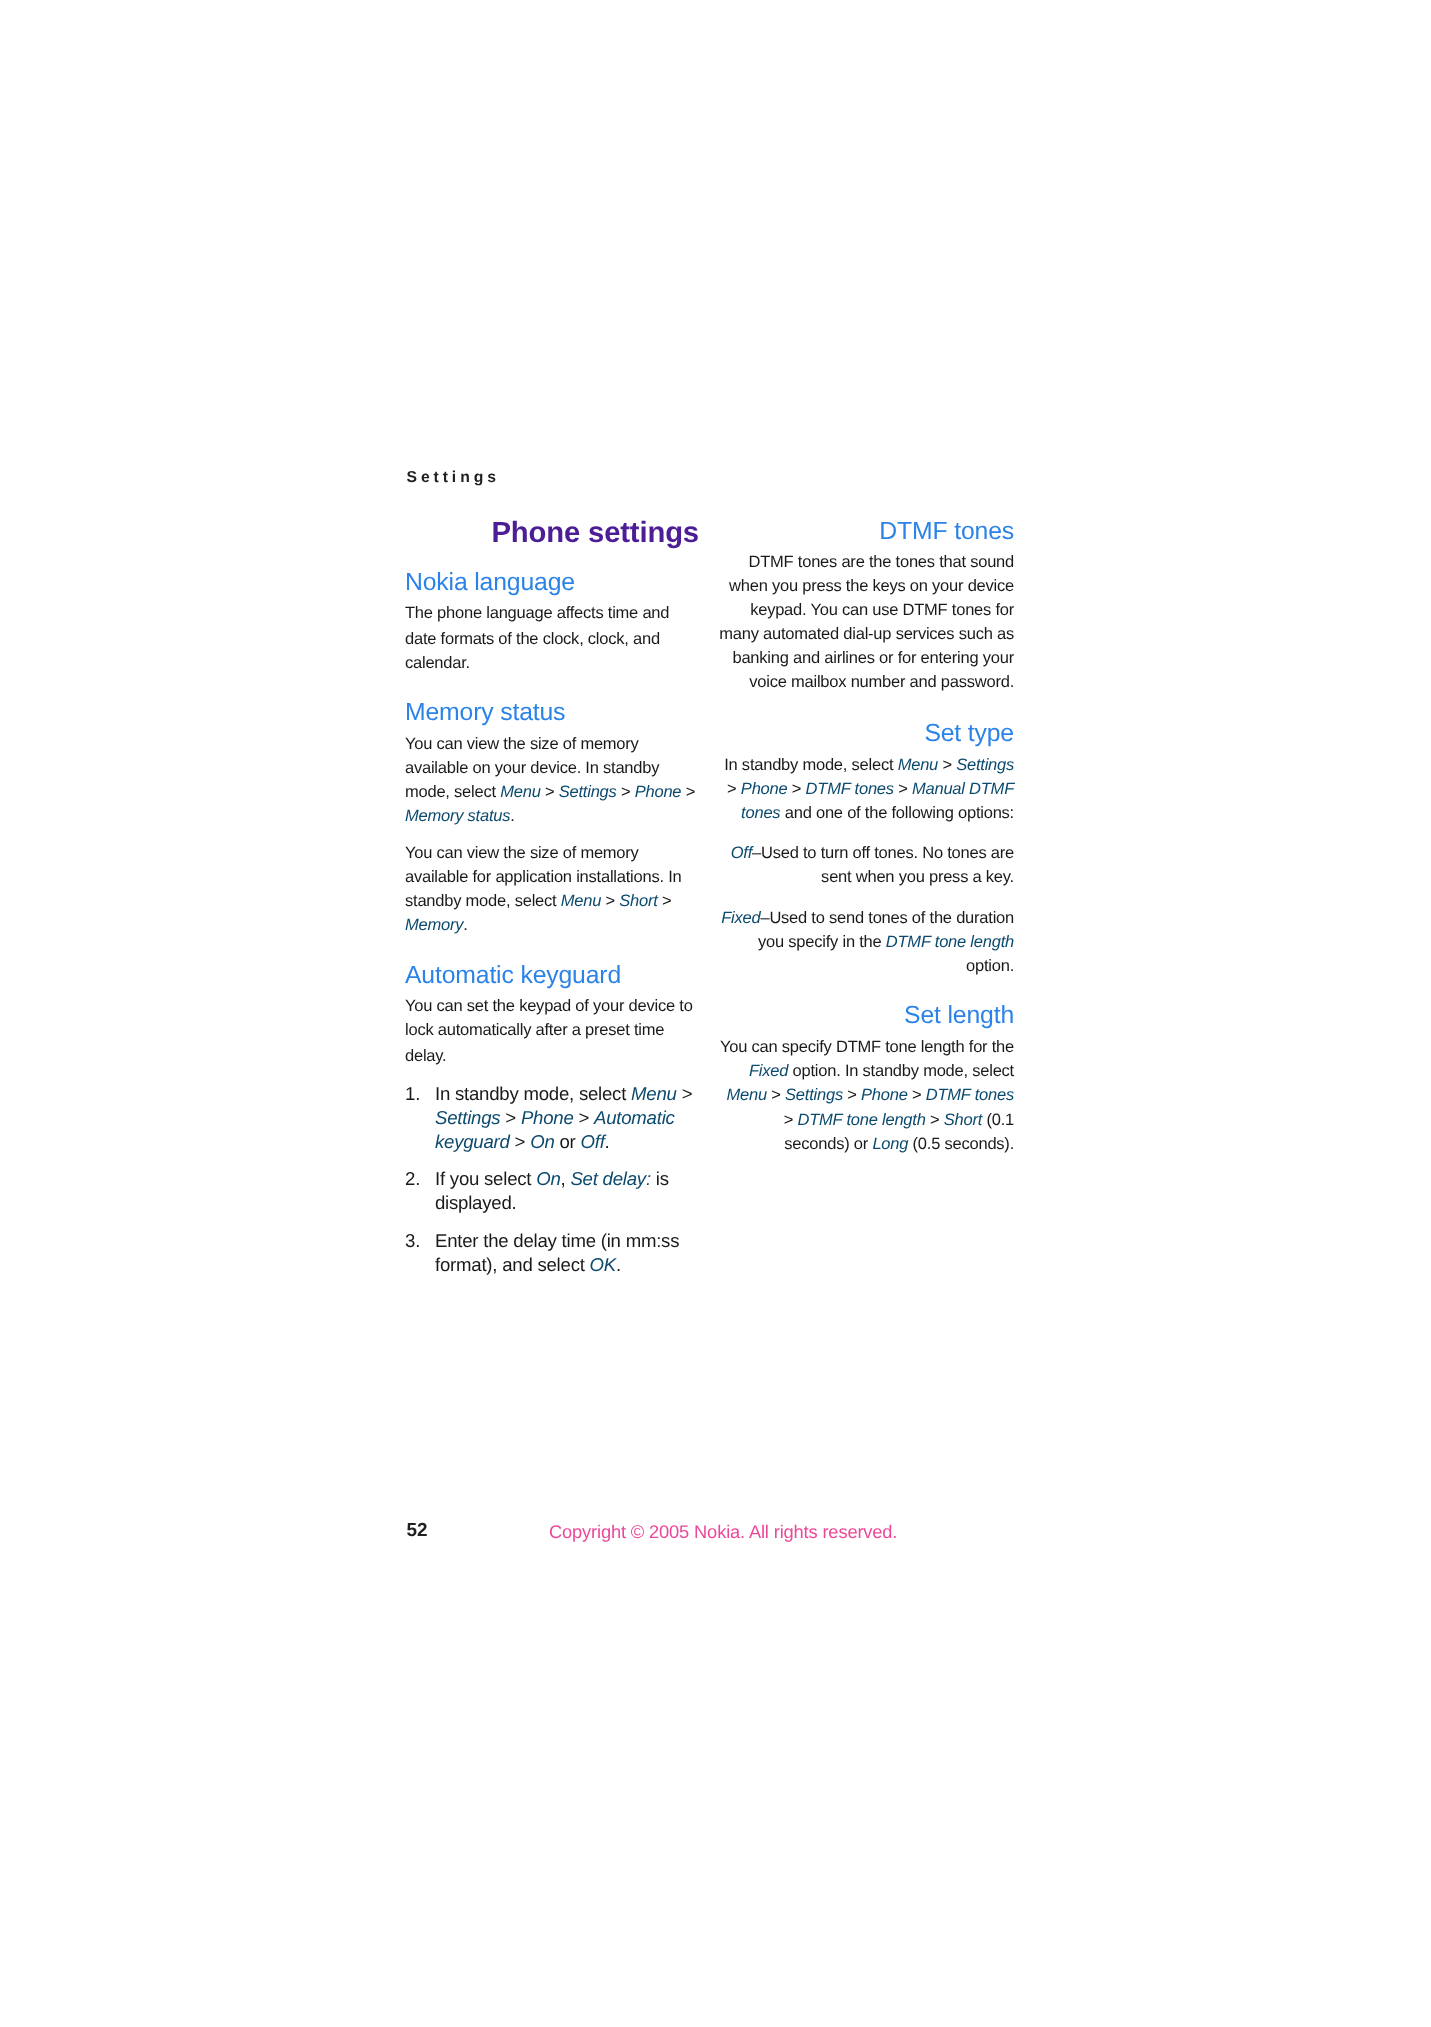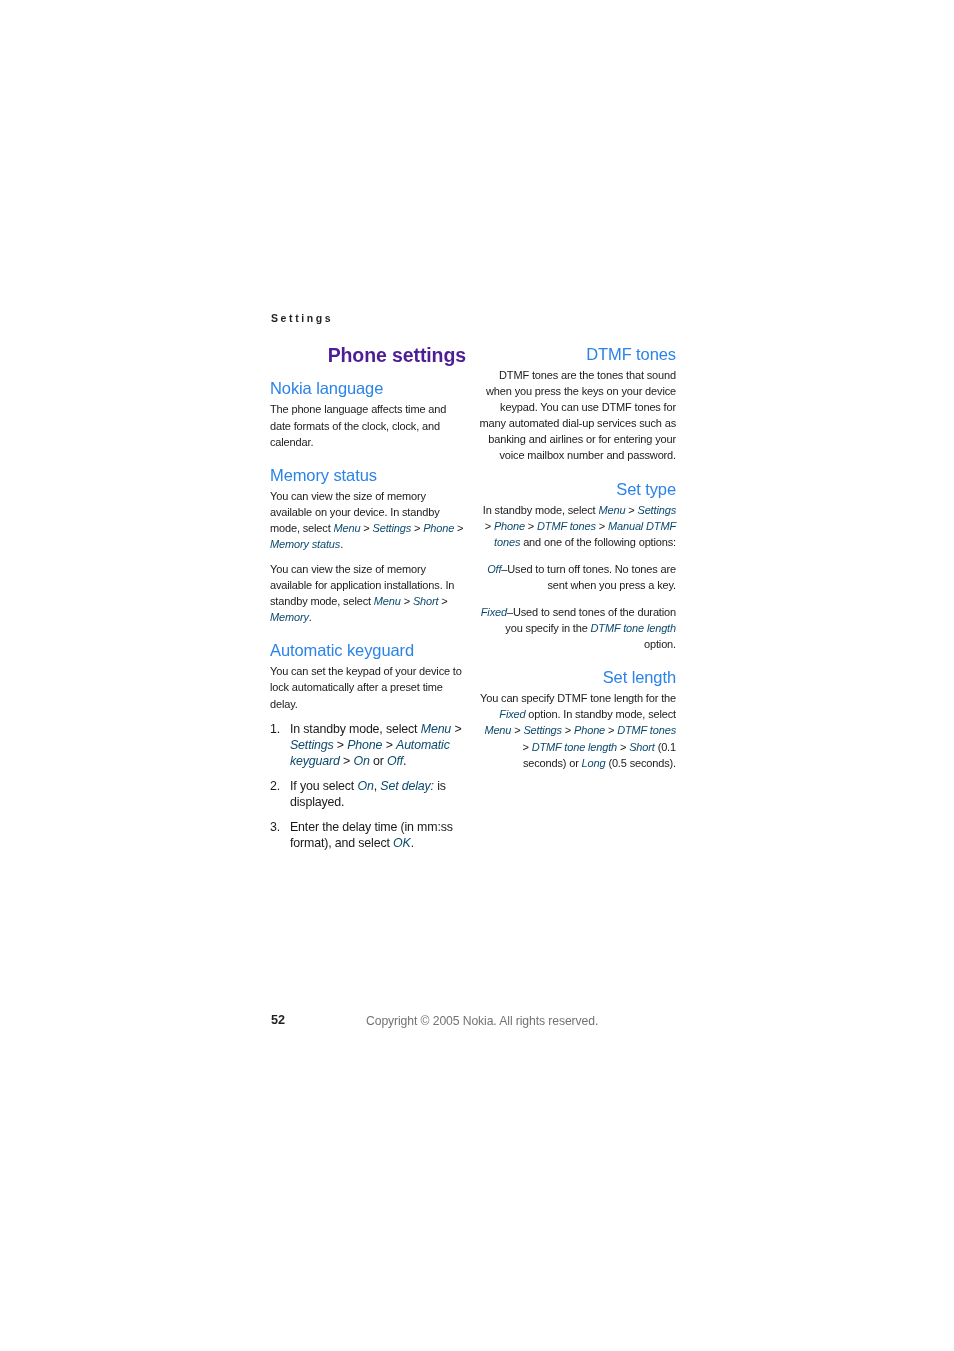--- a/index.html
+++ b/index.html
@@ -116,21 +116,21 @@
     top: 1013px;
     font-size: 12.6px;
     font-weight: bold;
     color: #231f20;
   }
   .footer-copyright {
     position: absolute;
     left: 366px;
     top: 1014px;
     font-size: 12.2px;
-    color: #737373;
+    color: #ec4899;
     letter-spacing: -0.1px;
   }
 </style>
 </head>
 <body>
 
 <div class="page">
 
   <div class="running-header">Settings</div>
 

